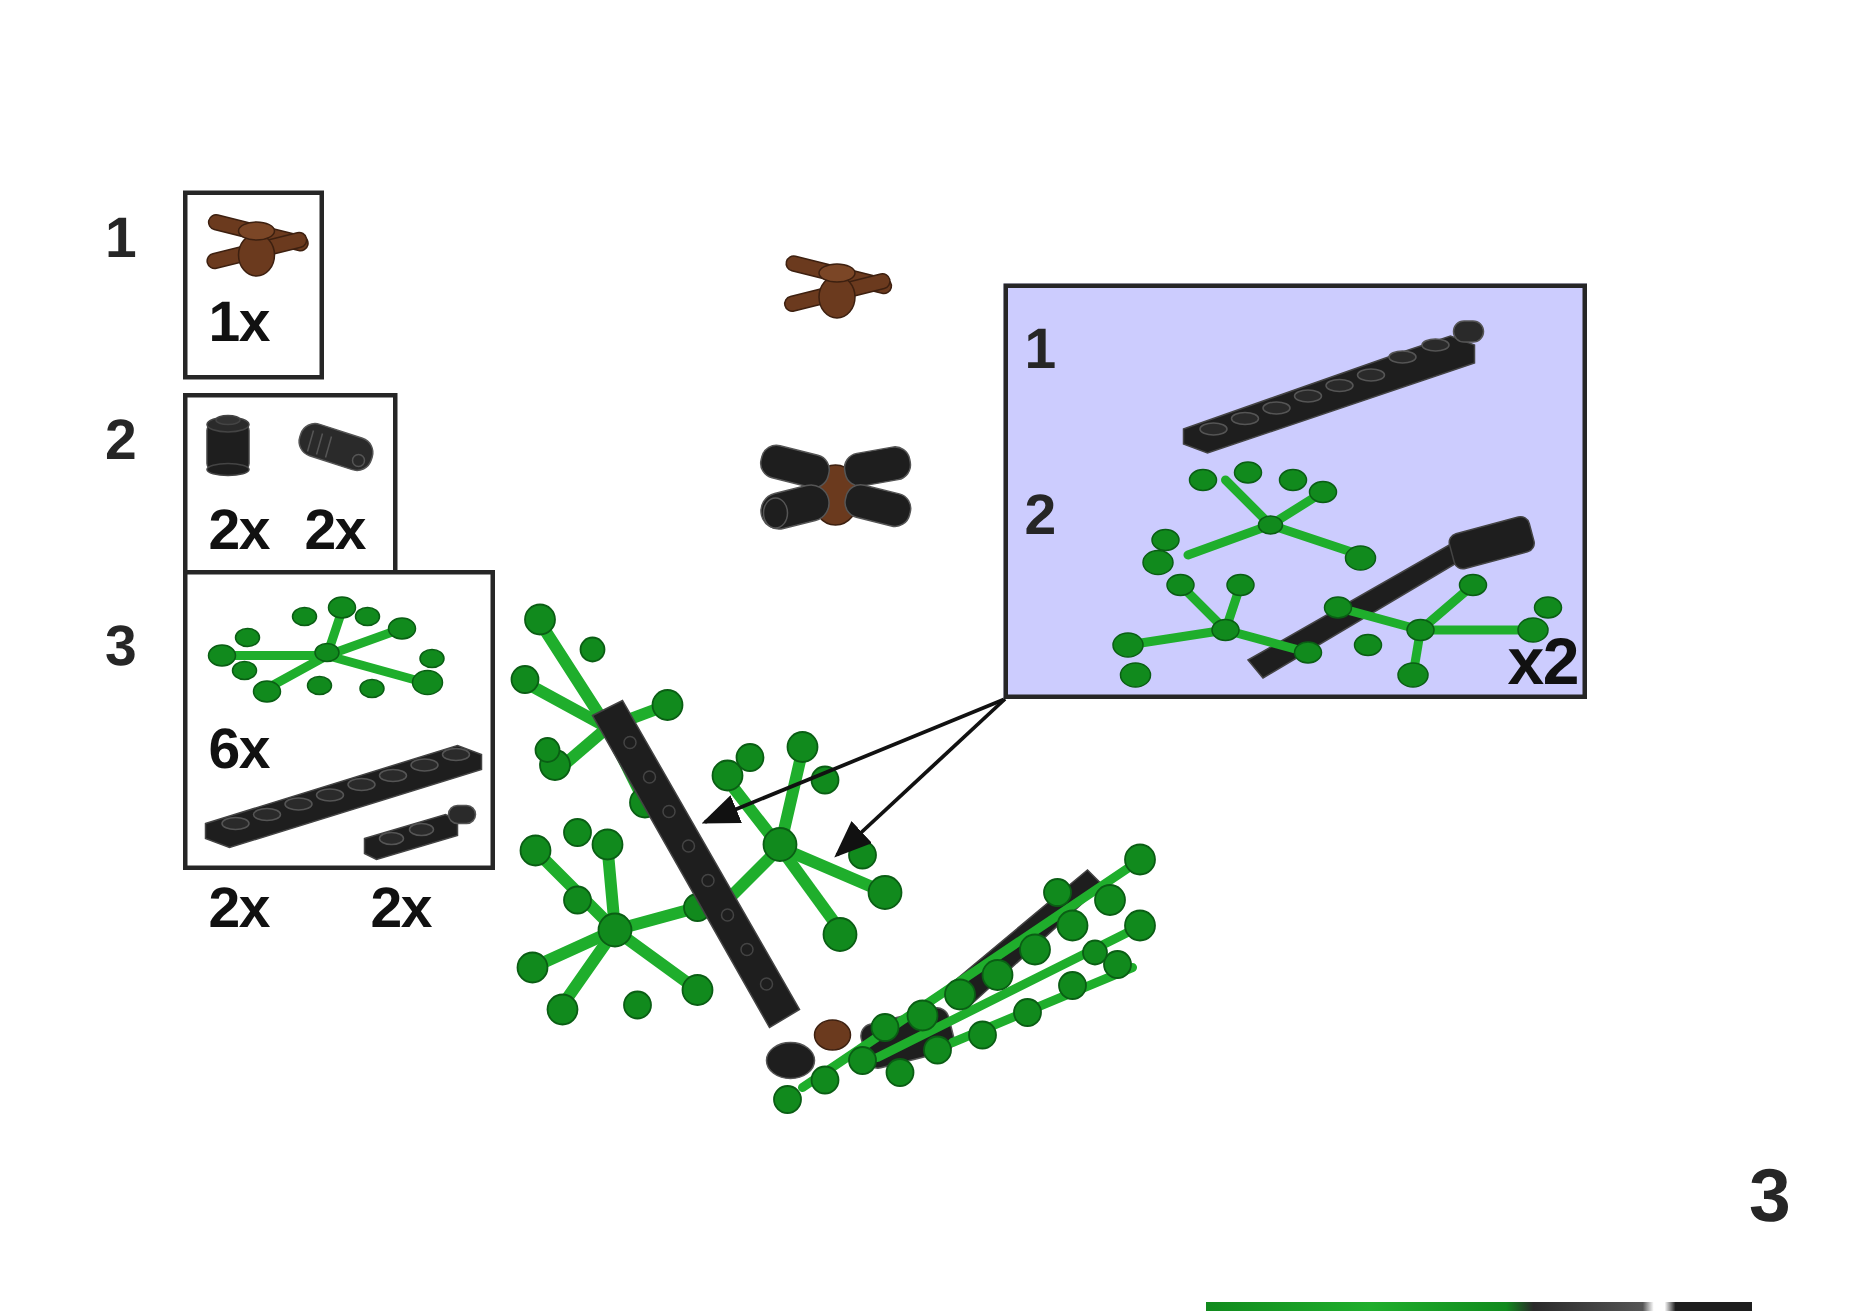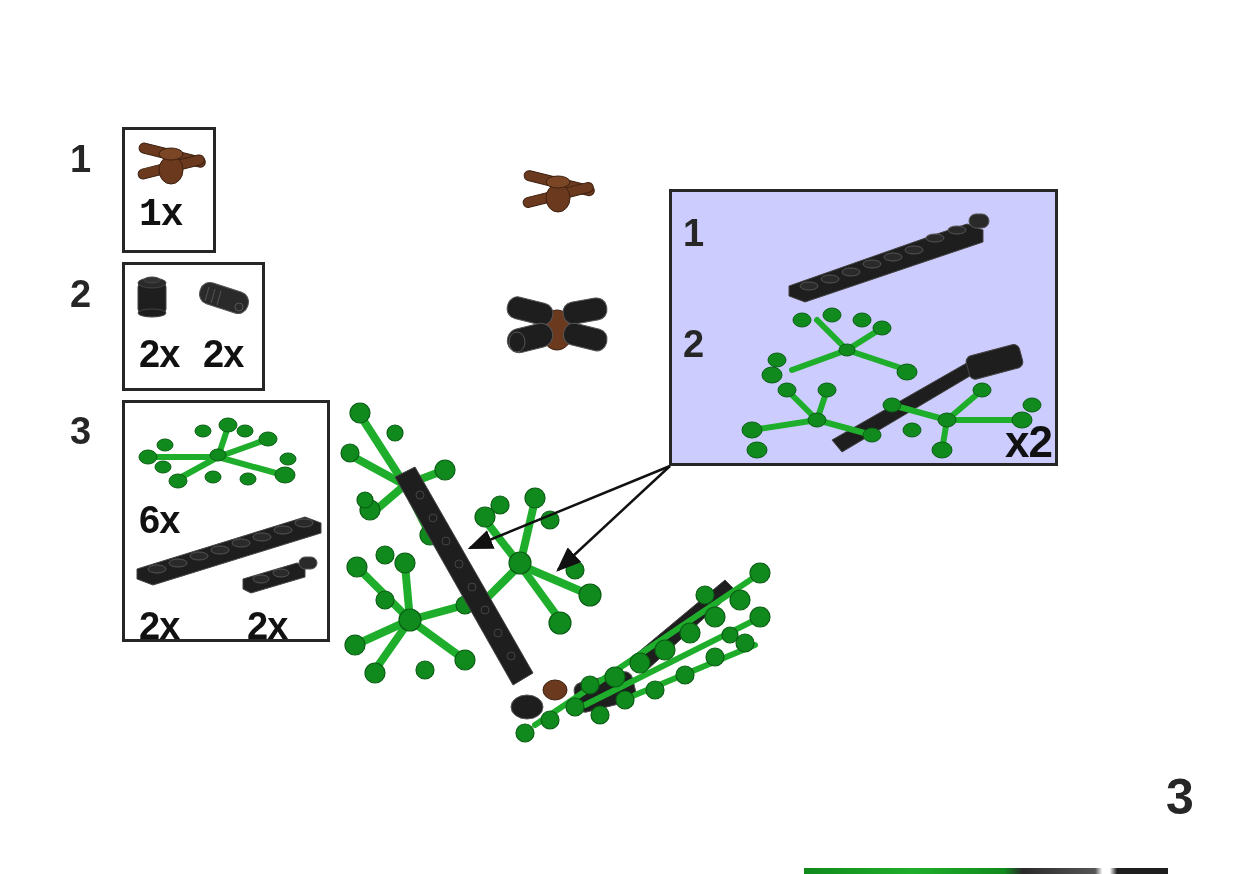--- a/index.html
+++ b/index.html
@@ -31,21 +31,21 @@
       font-weight: bold; color: #262626; line-height: 1;
     }
     svg { position: absolute; overflow: visible; }
   </style>
 </head>
 <body>
 
 <div>
 
   <div class="sub-num" style="left:70px; top:140px;">1</div>
-  <div class="parts-box" style="left:122px; top:127px; width:94px; height:126px;font-family:Liberation Mono, monospace;">
+  <div class="parts-box" style="left:122px; top:127px; width:94px; height:126px;">
     <svg style="left:10px; top:10px;" width="72" height="48" viewBox="0 0 72 48">
       <g fill="#6b3a1e" stroke="#3d2010" stroke-width="1">
         <rect x="2" y="10" width="68" height="10" rx="5" transform="rotate(14 36 20)"></rect>
         <rect x="2" y="22" width="68" height="10" rx="5" transform="rotate(-14 36 26)"></rect>
         <ellipse cx="36" cy="30" rx="12" ry="14"></ellipse>
         <ellipse cx="36" cy="14" rx="12" ry="6" fill="#7b4626"></ellipse>
       </g>
     </svg>
     <div class="qty" style="left:14px; top:66px;">1x</div>
   </div>
@@ -67,21 +67,21 @@
         <line x1="18" y1="6" x2="14" y2="20"></line>
         <line x1="24" y1="8" x2="20" y2="22"></line>
         <circle cx="42" cy="24" r="4" fill="none"></circle>
       </g>
     </svg>
     <div class="qty" style="left:14px; top:70px;">2x</div>
     <div class="qty" style="left:78px; top:70px;">2x</div>
   </div>
 
   <div class="sub-num" style="left:70px; top:412px;">3</div>
-  <div class="parts-box" style="left:122px; top:400px; width:208px; height:242px;padding-left:32px;">
+  <div class="parts-box" style="left:122px; top:380px; width:208px; height:200px;padding-left:32px;">
     <svg style="left:8px; top:14px;" width="170" height="80" viewBox="0 0 170 80">
       <g stroke="#1fae2c" stroke-width="6" stroke-linecap="round">
         <line x1="85" y1="40" x2="20" y2="40"></line>
         <line x1="85" y1="40" x2="150" y2="58"></line>
         <line x1="85" y1="40" x2="95" y2="10"></line>
         <line x1="85" y1="40" x2="45" y2="62"></line>
         <line x1="85" y1="40" x2="135" y2="22"></line>
       </g>
       <g fill="#118a1d" stroke="#0a5e14" stroke-width="1">
         <ellipse cx="15" cy="40" rx="9" ry="7"></ellipse>

